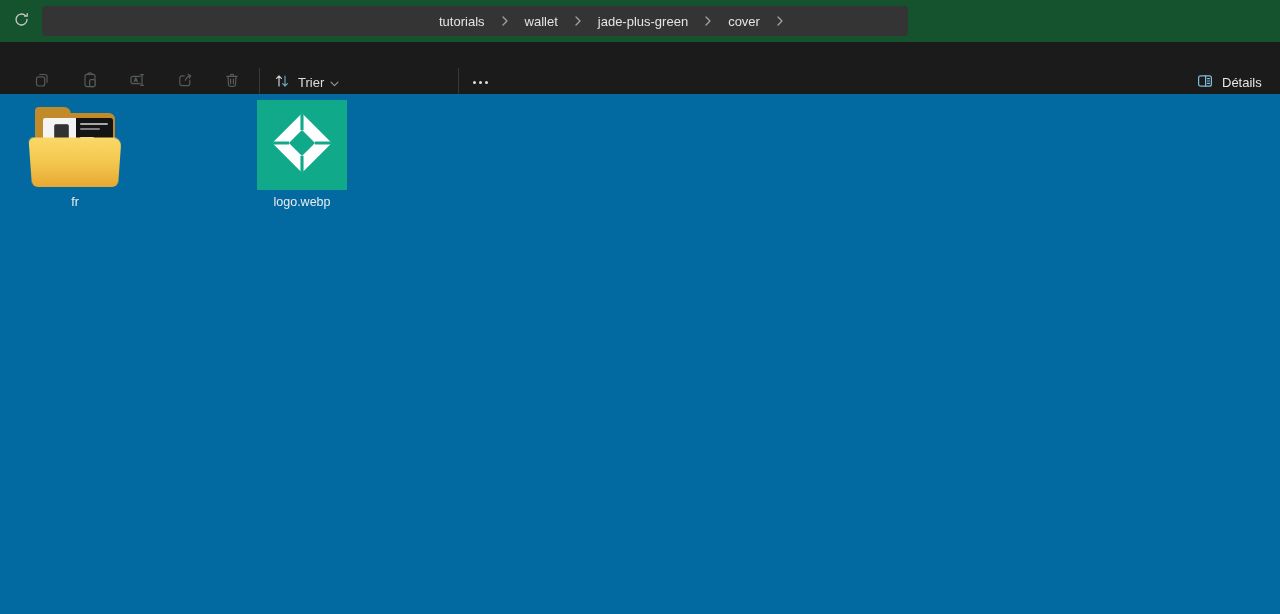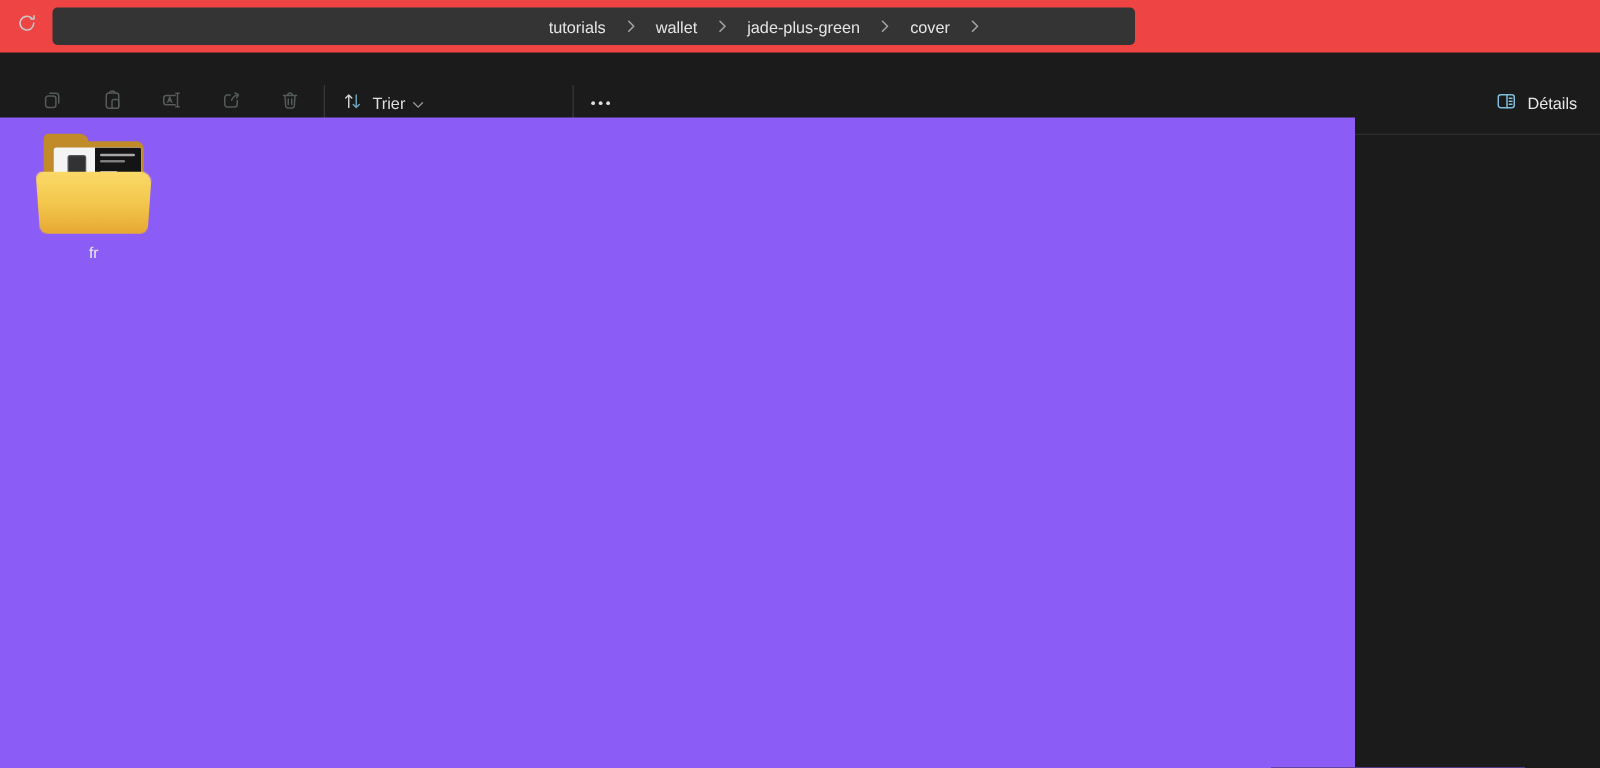--- a/index.html
+++ b/index.html
@@ -1,40 +1,40 @@
 <!DOCTYPE html>
 <html><head>
 <meta charset="utf-8">
 <style>
   * { margin:0; padding:0; box-sizing:border-box; }
   html,body { width:1280px; height:614px; overflow:hidden; }
   body { background:#1b1b1b; font-family:"Liberation Sans","DejaVu Sans",sans-serif; position:relative; }
 
   
-  .topbar { position:absolute; left:0; top:0; width:1280px; height:42px; background:#ef4444; }
+  .topbar { position:absolute; left:0; top:0; width:1280px; height:42px; background:#14532d; }
   .refresh-btn { position:absolute; left:6px; top:6px; width:30px; height:30px; display:flex; align-items:center; justify-content:center; border-radius:4px; cursor:pointer; }
   .addressbar { position:absolute; left:42px; top:6px; width:866px; height:30px; background:#343434; border-radius:4px; display:flex; align-items:center; }
   .breadcrumbs { display:flex; align-items:center; padding-left:388px; white-space:nowrap; }
   .crumb { color:#e4e4e4; font-size:13px; padding:4px 9px; border-radius:3px; cursor:pointer; }
   .crumb-sep { display:flex; align-items:center; margin:0 7px; cursor:pointer; }
 
   
   .toolbar { position:absolute; left:0; top:56px; width:1280px; height:52px; background:#1b1b1b; border-bottom:1px solid #2d2d2d; }
   .tbtn { position:absolute; top:8px; width:36px; height:36px; display:flex; align-items:center; justify-content:center; border-radius:4px; }
   .tbtn.disabled { opacity:1; }
   .tdivider { position:absolute; top:12px; width:1px; height:28px; background:#383838; }
   .labelbtn { position:absolute; top:8px; height:36px; display:flex; align-items:center; gap:7px; padding:0 9px; border-radius:4px; color:#dedede; font-size:13px; cursor:pointer; }
   .chev-down { margin-left:-1px; }
   .details-btn { position:absolute; top:8px; left:1186px; height:36px; display:flex; align-items:center; gap:8px; padding:0 10px; border-radius:4px; color:#e6e6e6; font-size:13px; cursor:pointer; }
   .more-btn { position:absolute; top:8px; left:462px; width:36px; height:36px; display:flex; align-items:center; justify-content:center; gap:3px; border-radius:4px; cursor:pointer; }
   .dot { width:3px; height:3px; border-radius:50%; background:#e0e0e0; }
   .edge-sliver { position:absolute; left:0; top:56px; width:3px; height:22px; background:linear-gradient(180deg,#3a3f3d 0 35%, transparent 35% 60%, #343836 60% 100%); opacity:.6; }
 
   
-  .content { position:absolute; left:0; top:94px; width:1084px; height:520px; background:#8b5cf6;padding-left:11px; }
+  .content { position:absolute; left:0; top:94px; width:1280px; height:520px; background:#0369a1;padding-left:11px; }
   .tile { position:absolute; top:4px; width:96px; display:flex; flex-direction:column; align-items:center; cursor:pointer; }
   .tile-1 { left:27px; } .tile-2 { left:140px; } .tile-3 { left:254px; }
   .thumb-area { width:96px; height:92px; display:flex; align-items:flex-end; justify-content:center; position:relative; }
   .file-label { margin-top:5px; font-size:12.5px; color:#ececec; }
 
   
   .folder { position:relative; width:86px; height:82px; margin-bottom:3px; }
   .folder-tab { position:absolute; left:3px; top:2px; width:36px; height:14px; background:#c08b28; border-radius:4px 7px 0 0; }
   .folder-back { position:absolute; left:3px; top:8px; width:80px; height:66px; background:#c08b28; border-radius:3px 6px 6px 6px; }
   .folder-preview { position:absolute; left:11px; top:13px; width:70px; height:45px; background:#f4f4f4; border-radius:2px; overflow:hidden; }
@@ -211,14 +211,27 @@
             <div class="prev-line pl5"></div>
           </div>
         </div>
         <div class="folder-front"></div>
       </div>
     </div>
     <div class="file-label">fr</div>
   </div>
 
 
+  <div class="tile tile-3">
+    <div class="thumb-area">
+      <div class="thumb-logo">
+        <span>
+          <svg width="62" height="62" viewBox="0 0 100 100">
+            <path d="M50 2 L98 50 L50 98 L2 50 Z M50 29 L71 50 L50 71 L29 50 Z" fill="#ffffff" fill-rule="evenodd"></path>
+            <path d="M50 2 V29 M98 50 H71 M50 98 V71 M2 50 H29" stroke="#10a98a" stroke-width="5"></path>
+          </svg>
+        </span>
+      </div>
+    </div>
+    <div class="file-label">logo.webp</div>
+  </div>
 
 </div>
 
 </body></html>

